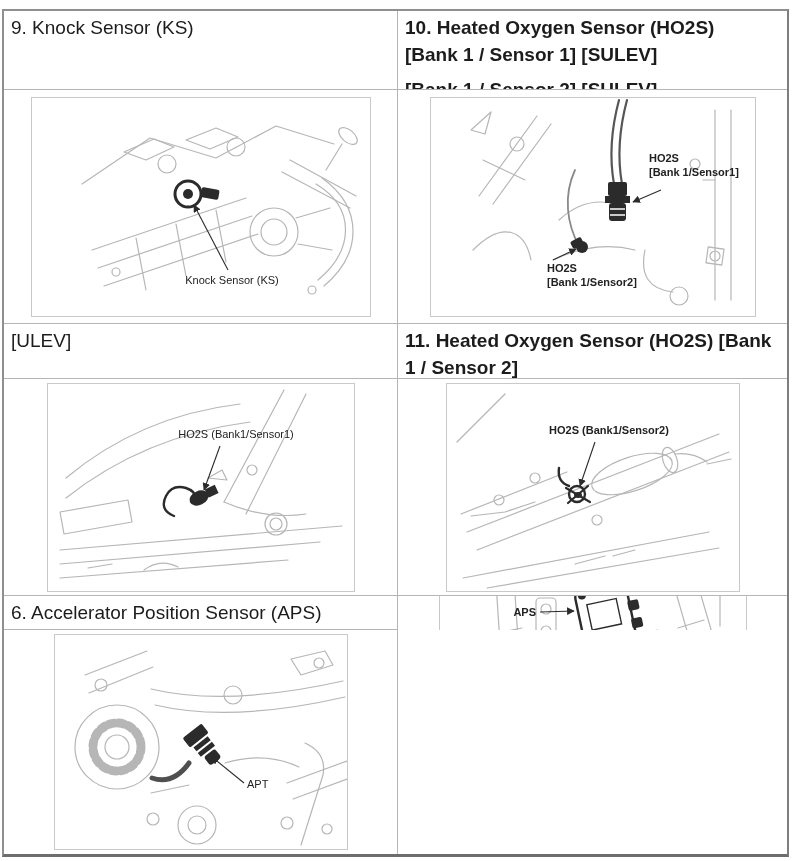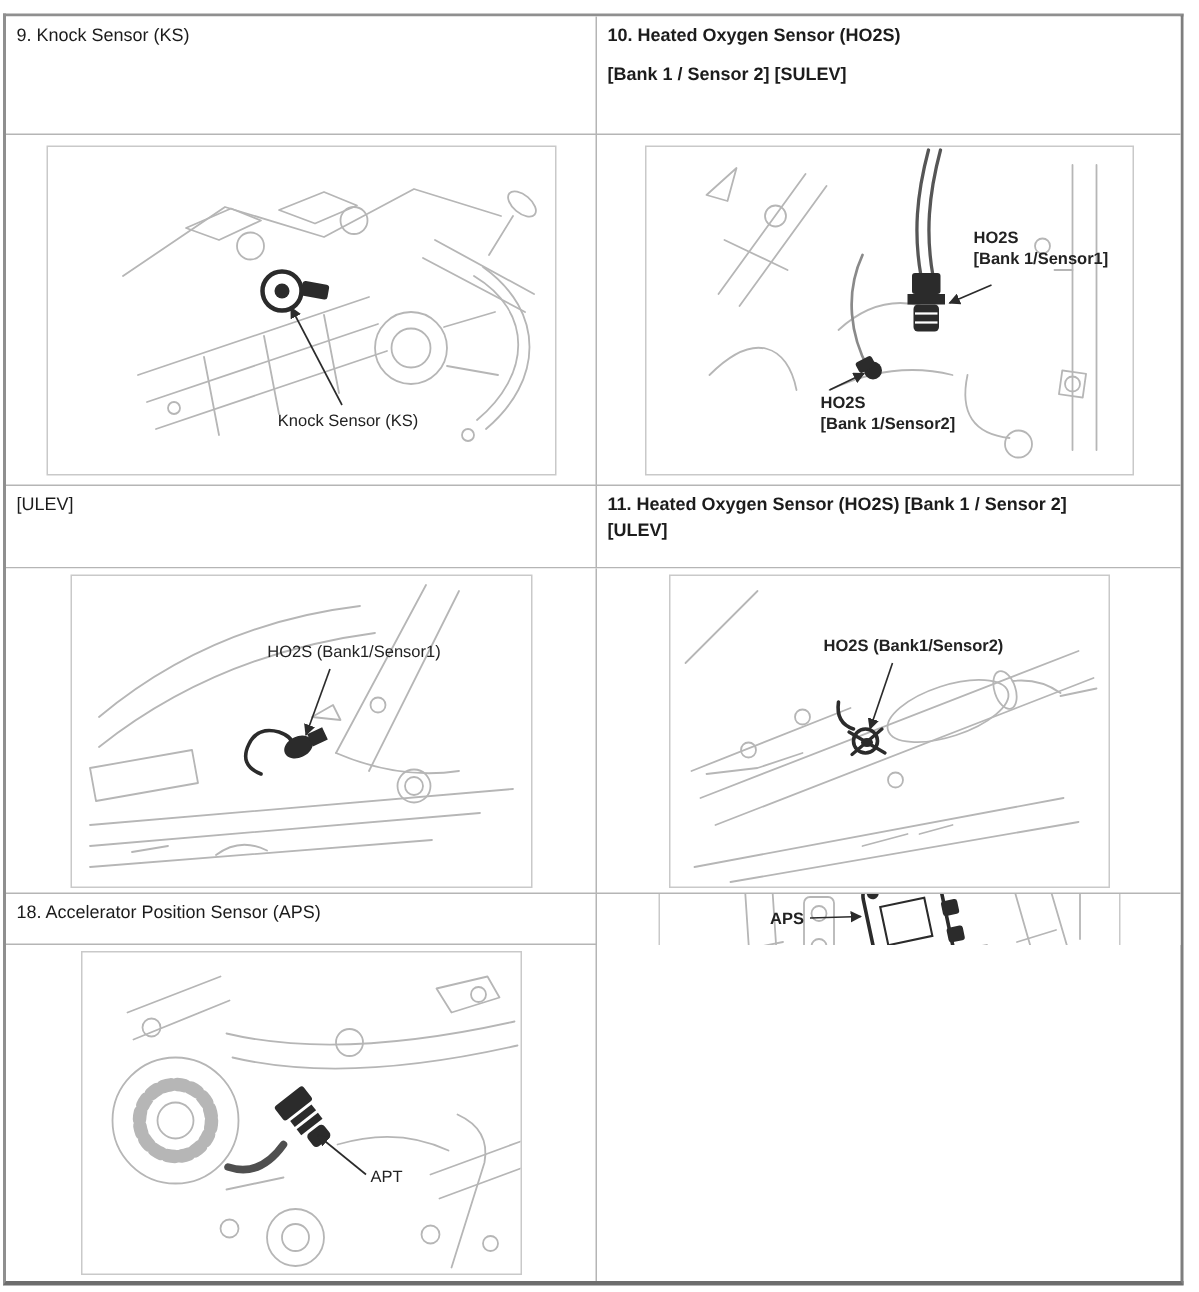--- a/index.html
+++ b/index.html
@@ -18,21 +18,21 @@
   }
   .cell{
     box-sizing:border-box;
     border-right:1px solid #b5b5b5;
     border-bottom:1px solid #b5b5b5;
     overflow:hidden;
     background:#fff;
   }
   .cell:nth-child(2n){border-right:none;font-weight:bold;}
   .cell:nth-last-child(-n+2){border-bottom:none;}
-  .hdr{padding:4px 7px 2px 7px;font-size:12px;line-height:1.4;}
+  .hdr{padding:4px 7px 2px 7px;font-size:19px;line-height:1.4;}
   .para{margin:0 0 9px 0;}
   .para:last-child{margin-bottom:0;}
   .fig{display:flex;align-items:center;justify-content:center;}
   .figbox{border:1px solid #c9c9c9;background:#fff;}
   .fb-l{width:306px;}
   .fb-r{width:292px;}
   .fb-r2{height:218px;padding-left:32px;}
   .fb-r4{height:207px;}
   .fb-r6{height:214px;}
   .figbox svg{display:block;width:100%;height:100%;}
@@ -48,20 +48,21 @@
 <body>
 
 <div class="tbl">
 
   <div class="cell hdr">
     <div>9. Knock Sensor (KS)</div>
   </div>
   <div class="cell hdr">
     <div class="para">
       <div>10. Heated Oxygen Sensor (HO2S)</div>
+      <div>[Bank 1 / Sensor 1] [SULEV]</div>
     </div>
     <div class="para">
       <div>[Bank 1 / Sensor 2] [SULEV]</div>
     </div>
   </div>
 
   <div class="cell fig">
     <div class="figbox fb-l fb-r2">
       <svg viewBox="0 0 306 218">
         <defs>
@@ -216,21 +217,21 @@
           <path class="inkline" d="M119,104 L143,118 M121,119 L141,102" stroke-width="2.2"></path>
           <ellipse class="inkfill" cx="131" cy="111" rx="4" ry="3"></ellipse>
         </g>
         <line class="arrow" x1="148" y1="58" x2="133" y2="102" marker-end="url(#arr4)"></line>
         <text class="figlabel" text-anchor="middle" x="162" y="50">HO2S (Bank1/Sensor2)</text>
       </svg>
     </div>
   </div>
 
   <div class="cell hdr">
-    <div>18. Accelerator Position Sensor (APS)</div>
+    <div>6. Accelerator Position Sensor (APS)</div>
   </div>
 
   <div class="cell fig">
     <div class="figbox fb-l fb-r6">
       <svg viewBox="0 0 306 214">
         <defs>
           <marker id="arr5" viewBox="0 0 10 10" refX="9" refY="5" markerWidth="7" markerHeight="7" orient="auto">
             <path d="M0,0 L10,5 L0,10 z" fill="#2b2b2b"></path>
           </marker>
         </defs>

